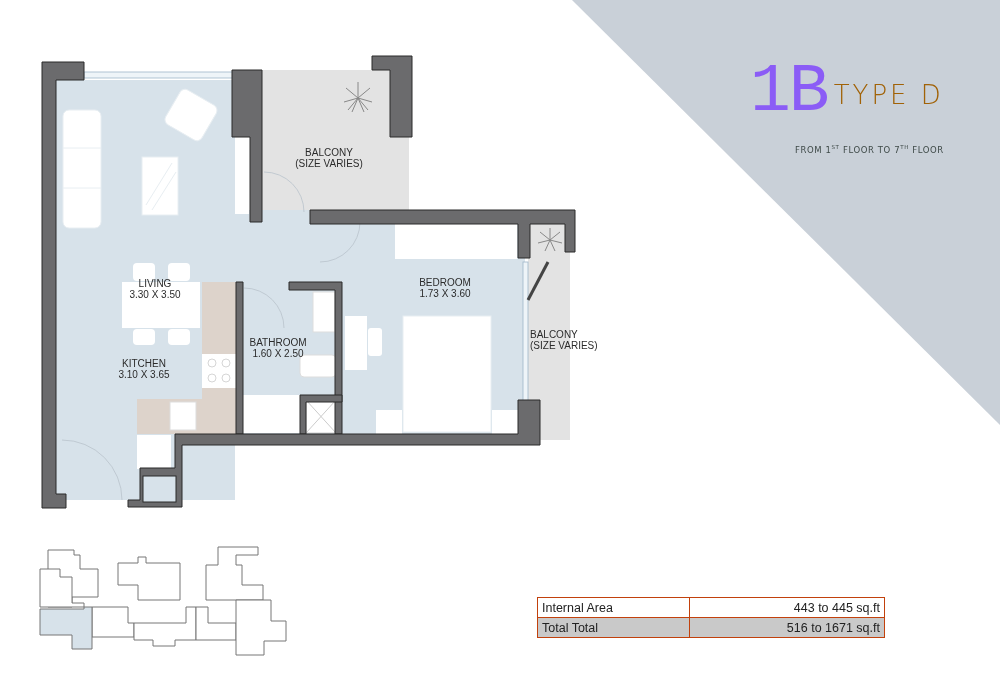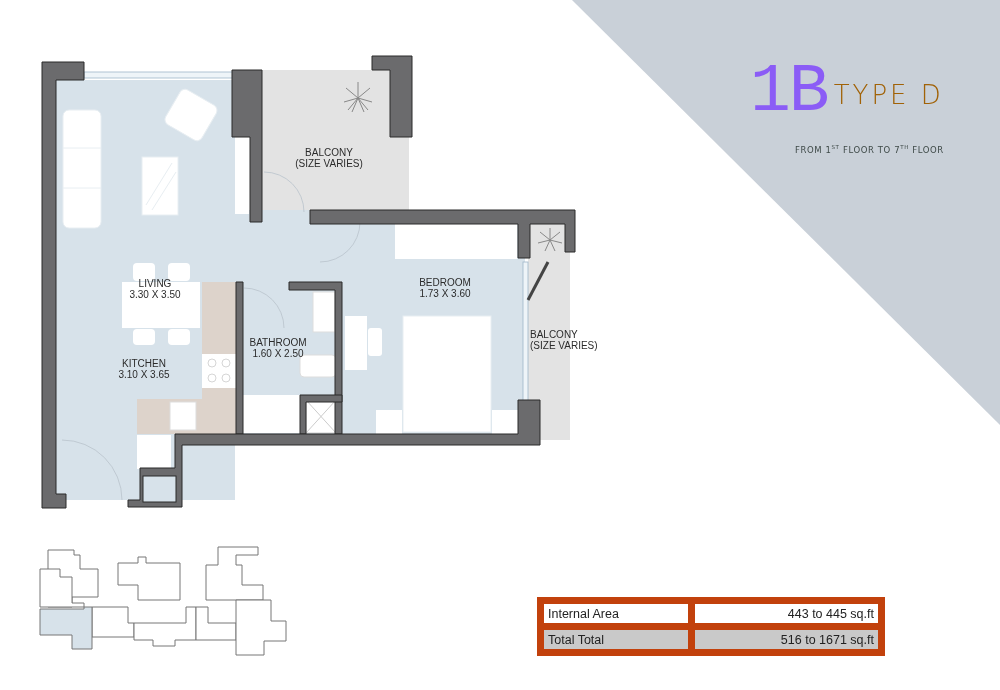--- a/index.html
+++ b/index.html
@@ -6,21 +6,21 @@
   body { width: 1000px; height: 690px; position: relative; overflow: hidden; background: #ffffff; font-family: "Liberation Sans", sans-serif; }
   .triangle { position: absolute; left: 0; top: 0; width: 1000px; height: 690px; }
   .title-block { position: absolute; left: 750px; top: 58px; width: 240px; }
   .big-title { font-family: Liberation Mono, monospace; font-size: 68px; color: #8b5cf6; line-height: 68px; display: inline-block; letter-spacing: -2px; }
   .type-title { font-family: "DejaVu Sans", sans-serif; font-weight: 200; font-size: 26px; color: #a16207; letter-spacing: 3px; display: inline-block; margin-left: 6px; vertical-align: 6px; }
   .subtitle { position: absolute; left: 795px; top: 144px; font-family: "DejaVu Sans", sans-serif; font-size: 8.5px; color: #3f4a48; letter-spacing: 0.6px; white-space: nowrap; }
   .subtitle sup { font-size: 5.5px; }
   .plan { position: absolute; left: 0; top: 0; width: 1000px; height: 690px; }
   .room-label { position: absolute; font-family: "Liberation Sans", sans-serif; font-size: 10px; color: #2b2b2b; text-align: center; line-height: 11px; transform: translateX(-50%); white-space: nowrap; }
   .area-table { position: absolute; left: 537px; top: 597px; width: 348px; border-collapse: collapse; font-family: "Liberation Sans", sans-serif; font-size: 12.5px; color: #222; }
-  .area-table td { border: 7px solid #c2410c; padding: 1px 4px; height: 17px; }
+  .area-table td { border: 1px solid #c2410c; padding: 1px 4px; height: 17px; }
   .area-table td.val { text-align: right; }
   .area-table tr.total td { background: #c9c9c9; }
   .key-plan { position: absolute; left: 38px; top: 545px; width: 252px; height: 112px; }
 </style>
 </head>
 <body>
 
 <svg class="triangle" viewBox="0 0 1000 690">
   <polygon points="572,0 1000,0 1000,425" fill="#c9d0d8"></polygon>
 </svg>

